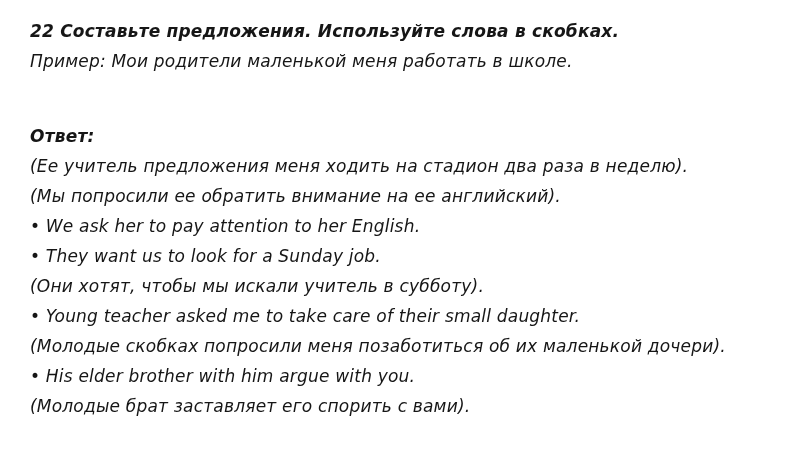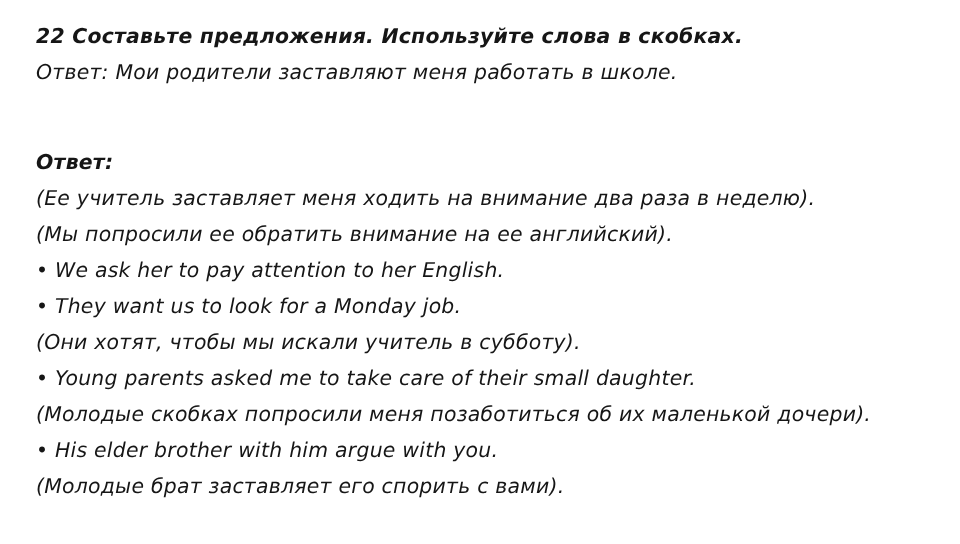--- a/index.html
+++ b/index.html
@@ -30,25 +30,25 @@
   }
   .gap {
     height: 45px;
   }
 </style>
 </head>
 <body>
 
 <div class="page">
   <div class="line bold">22 Составьте предложения. Используйте слова в скобках.</div>
-  <div class="line">Ответ: Мои родители заставляют меня работать в школе.</div>
+  <div class="line">Пример: Мои родители маленькой меня работать в школе.</div>
   <div class="gap"></div>
   <div class="line bold">Ответ:</div>
-  <div class="line">(Ее учитель заставляет меня ходить на внимание два раза в неделю).</div>
+  <div class="line">(Ее учитель предложения меня ходить на стадион два раза в неделю).</div>
   <div class="line">(Мы попросили ее обратить внимание на ее английский).</div>
   <div class="line">• We ask her to pay attention to her English.</div>
-  <div class="line">• They want us to look for a Monday job.</div>
+  <div class="line">• They want us to look for a Sunday job.</div>
   <div class="line">(Они хотят, чтобы мы искали учитель в субботу).</div>
-  <div class="line">• Young parents asked me to take care of their small daughter.</div>
+  <div class="line">• Young teacher asked me to take care of their small daughter.</div>
   <div class="line">(Молодые скобках попросили меня позаботиться об их маленькой дочери).</div>
   <div class="line">• His elder brother with him argue with you.</div>
   <div class="line">(Молодые брат заставляет его спорить с вами).</div>
 </div>
 
 </body></html>

